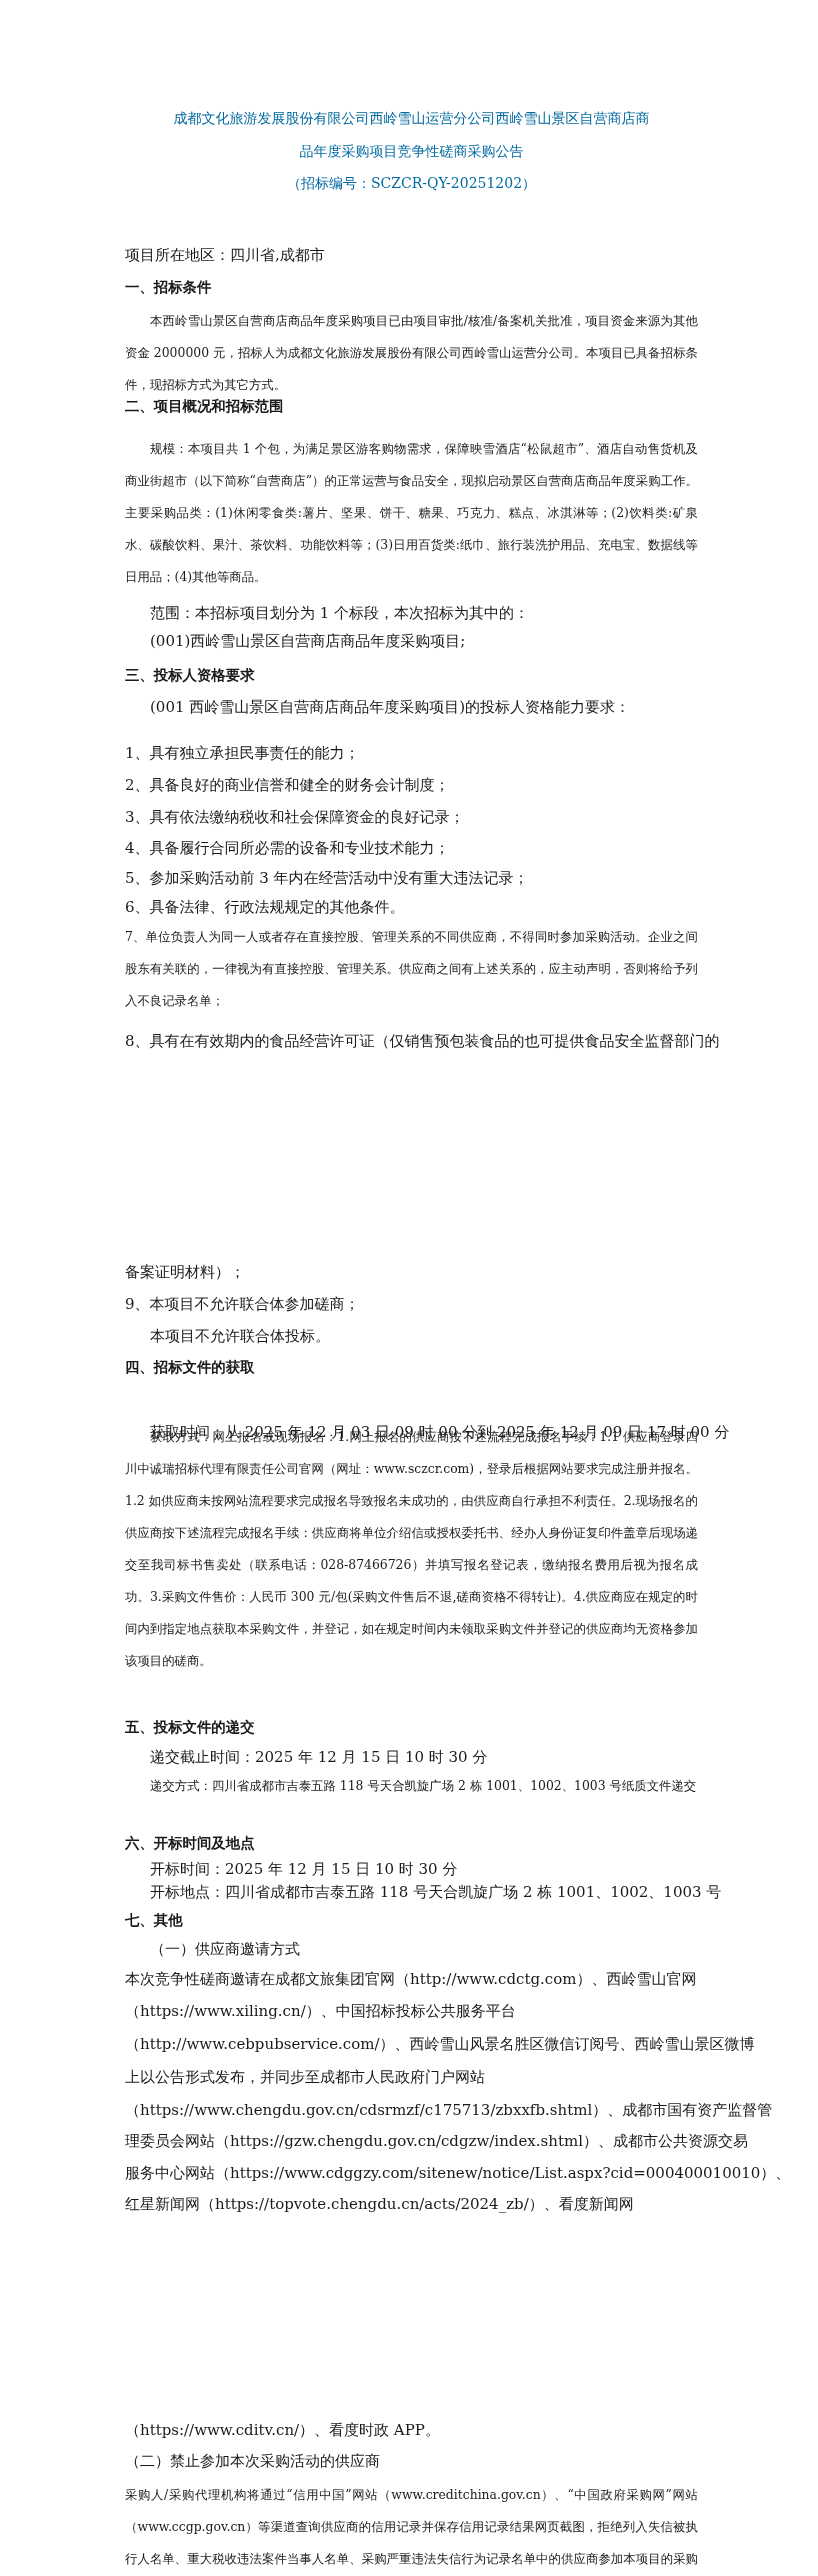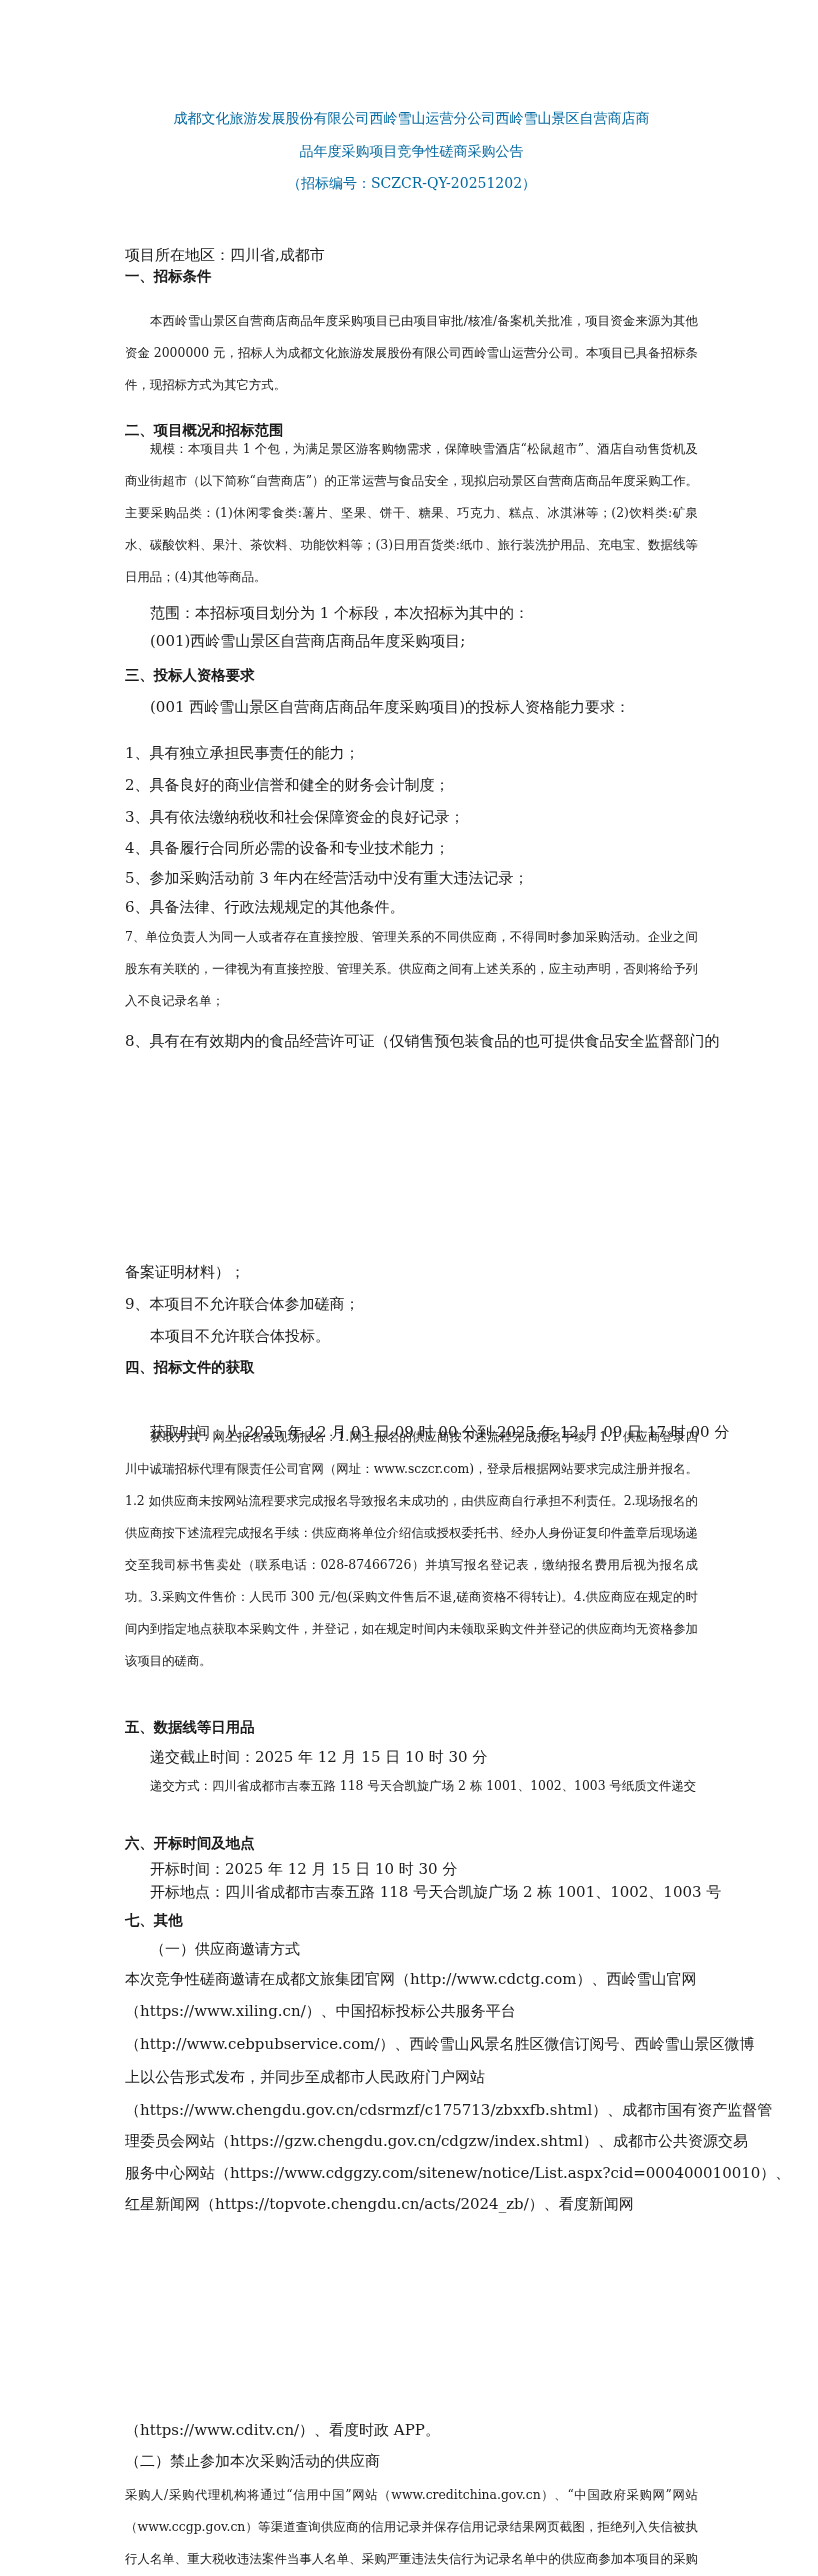--- a/index.html
+++ b/index.html
@@ -36,24 +36,24 @@
 <body>
 
 <div class="page">
 
   <div class="title" style="top:110px;">成都文化旅游发展股份有限公司西岭雪山运营分公司西岭雪山景区自营商店商</div>
   <div class="title" style="top:143px;">品年度采购项目竞争性磋商采购公告</div>
   <div class="title" style="top:175px;">（招标编号：SCZCR-QY-20251202）</div>
 
   <div class="blk line" style="top:245px;">项目所在地区：四川省,成都市</div>
 
-  <div class="blk h" style="top:266px;">一、招标条件</div>
+  <div class="blk h" style="top:277px;">一、招标条件</div>
   <div class="blk p ind" style="top:305px;">本西岭雪山景区自营商店商品年度采购项目已由项目审批/核准/备案机关批准，项目资金来源为其他资金 2000000 元，招标人为成都文化旅游发展股份有限公司西岭雪山运营分公司。本项目已具备招标条件，现招标方式为其它方式。</div>
 
-  <div class="blk h" style="top:420px;">二、项目概况和招标范围</div>
+  <div class="blk h" style="top:396px;">二、项目概况和招标范围</div>
   <div class="blk p ind" style="top:433px;">规模：本项目共 1 个包，为满足景区游客购物需求，保障映雪酒店“松鼠超市”、酒店自动售货机及商业街超市（以下简称“自营商店”）的正常运营与食品安全，现拟启动景区自营商店商品年度采购工作。主要采购品类：(1)休闲零食类:薯片、坚果、饼干、糖果、巧克力、糕点、冰淇淋等；(2)饮料类:矿泉水、碳酸饮料、果汁、茶饮料、功能饮料等；(3)日用百货类:纸巾、旅行装洗护用品、充电宝、数据线等日用品；(4)其他等商品。</div>
   <div class="blk line ind2" style="top:603px;">范围：本招标项目划分为 1 个标段，本次招标为其中的：</div>
   <div class="blk line ind2" style="top:631px;">(001)西岭雪山景区自营商店商品年度采购项目;</div>
 
   <div class="blk h" style="top:665px;">三、投标人资格要求</div>
   <div class="blk line ind2" style="top:697px;">(001 西岭雪山景区自营商店商品年度采购项目)的投标人资格能力要求：</div>
 
   <div class="blk line" style="top:743px;">1、具有独立承担民事责任的能力；</div>
   <div class="blk line" style="top:775px;">2、具备良好的商业信誉和健全的财务会计制度；</div>
   <div class="blk line" style="top:807px;">3、具有依法缴纳税收和社会保障资金的良好记录；</div>
@@ -64,21 +64,21 @@
   <div class="blk line" style="top:1031px;">8、具有在有效期内的食品经营许可证（仅销售预包装食品的也可提供食品安全监督部门的</div>
 
   <div class="blk line" style="top:1262px;">备案证明材料）；</div>
   <div class="blk line" style="top:1294px;">9、本项目不允许联合体参加磋商；</div>
   <div class="blk line ind2" style="top:1326px;">本项目不允许联合体投标。</div>
 
   <div class="blk h" style="top:1357px;">四、招标文件的获取</div>
   <div class="blk line ind2" style="top:1390px;margin-top:32px;">获取时间：从 2025 年 12 月 03 日 09 时 00 分到 2025 年 12 月 09 日 17 时 00 分</div>
   <div class="blk p ind" style="top:1421px;">获取方式：网上报名或现场报名：1.网上报名的供应商按下述流程完成报名手续：1.1 供应商登录四川中诚瑞招标代理有限责任公司官网（网址：www.sczcr.com)，登录后根据网站要求完成注册并报名。1.2 如供应商未按网站流程要求完成报名导致报名未成功的，由供应商自行承担不利责任。2.现场报名的供应商按下述流程完成报名手续：供应商将单位介绍信或授权委托书、经办人身份证复印件盖章后现场递交至我司标书售卖处（联系电话：028-87466726）并填写报名登记表，缴纳报名费用后视为报名成功。3.采购文件售价：人民币 300 元/包(采购文件售后不退,磋商资格不得转让)。4.供应商应在规定的时间内到指定地点获取本采购文件，并登记，如在规定时间内未领取采购文件并登记的供应商均无资格参加该项目的磋商。</div>
 
-  <div class="blk h" style="top:1717px;">五、数据线等日用品</div>
+  <div class="blk h" style="top:1717px;">五、投标文件的递交</div>
   <div class="blk line ind2" style="top:1747px;">递交截止时间：2025 年 12 月 15 日 10 时 30 分</div>
   <div class="blk p ind" style="top:1770px;">递交方式：四川省成都市吉泰五路 118 号天合凯旋广场 2 栋 1001、1002、1003 号纸质文件递交</div>
 
   <div class="blk h" style="top:1833px;">六、开标时间及地点</div>
   <div class="blk line ind2" style="top:1859px;">开标时间：2025 年 12 月 15 日 10 时 30 分</div>
   <div class="blk line ind2" style="top:1882px;">开标地点：四川省成都市吉泰五路 118 号天合凯旋广场 2 栋 1001、1002、1003 号</div>
 
   <div class="blk h" style="top:1910px;">七、其他</div>
   <div class="blk line ind2" style="top:1939px;">（一）供应商邀请方式</div>
   <div class="blk line" style="top:1969px;">本次竞争性磋商邀请在成都文旅集团官网（http://www.cdctg.com）、西岭雪山官网</div>

